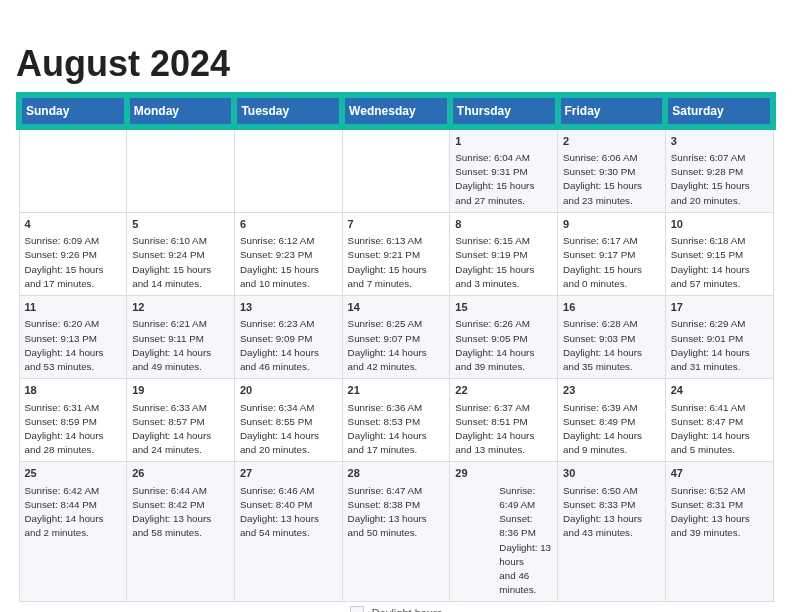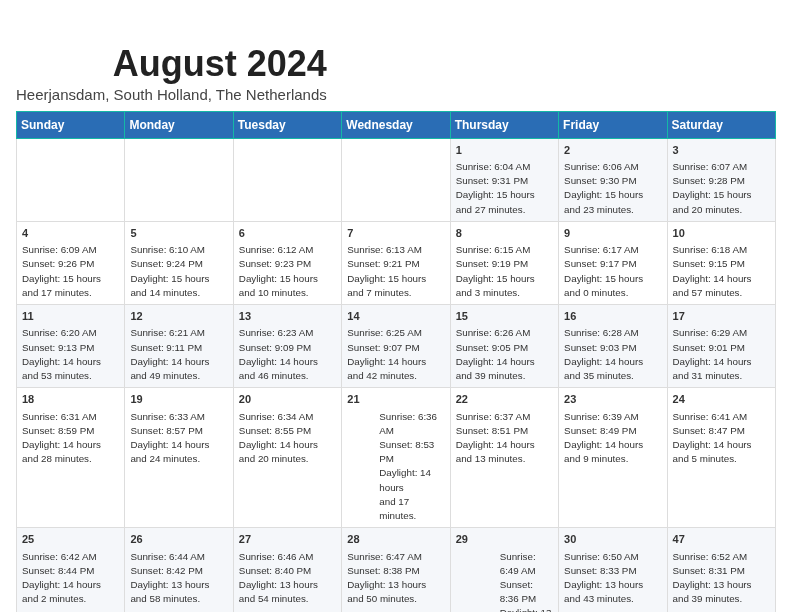--- a/index.html
+++ b/index.html
@@ -61,21 +61,21 @@
       margin-top: 8px;
       font-size: 10.5px;
     }
     .calendar-table thead th {
       background-color: #2a6db5;
       color: #fff;
       padding: 6px 4px;
       text-align: left;
       font-size: 12px;
       font-weight: bold;
-      border: 1px solid #14b8a6;
+      border: 6px solid #14b8a6;
     }
     .calendar-table tbody td {
       vertical-align: top;
       padding: 4px 5px;
       border: 1px solid #ddd;
       width: calc(100% / 7);
       min-height: 70px;
       background: #fff;
       color: #333;
       line-height: 1.4;
@@ -118,21 +118,20 @@
       font-size: 11px;
       color: #555;
     }
   </style>
 </head>
 <body>
 
 <div class="header-area">
   <div class="title-area">
     <div class="month-title">August 2024</div>
-    <div class="subtitle">Heerjansdam, South Holland, The Netherlands</div>
   </div>
 </div>
 
 <table class="calendar-table">
   <thead>
     <tr>
 
     <th>Sunday</th>
         <th>Monday</th>
         <th>Tuesday</th>
@@ -290,21 +289,21 @@
         </td>
         <td>
           <span class="day-number">20</span>
           <div class="day-info" style="white-space: pre-line;">Sunrise: 6:34 AM
 Sunset: 8:55 PM
 Daylight: 14 hours
 and 20 minutes.</div>
         </td>
         <td>
           <span class="day-number">21</span>
-          <div class="day-info" style="white-space: pre-line; margin-left: 32px;">Sunrise: 6:36 AM
+          <div class="day-info" style="white-space: pre-line;">Sunrise: 6:36 AM
 Sunset: 8:53 PM
 Daylight: 14 hours
 and 17 minutes.</div>
         </td>
         <td>
           <span class="day-number">22</span>
           <div class="day-info" style="white-space: pre-line;">Sunrise: 6:37 AM
 Sunset: 8:51 PM
 Daylight: 14 hours
 and 13 minutes.</div>

